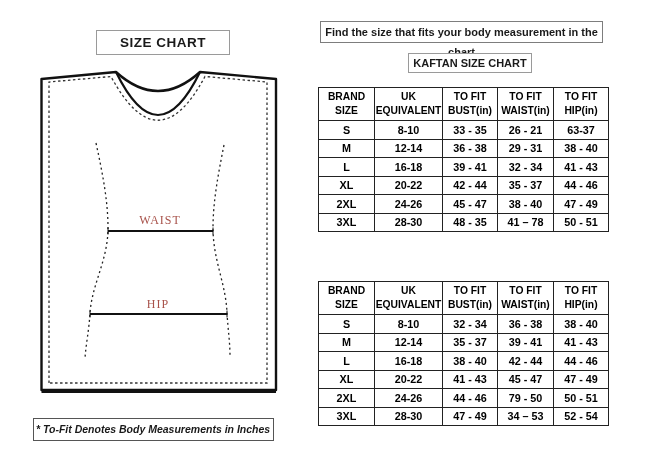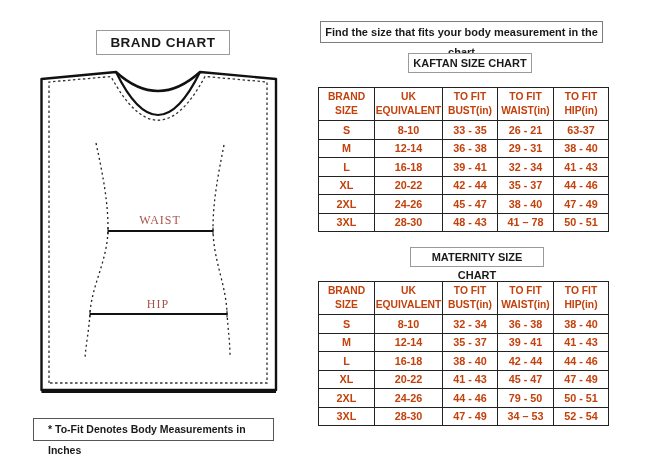--- a/index.html
+++ b/index.html
@@ -35,49 +35,50 @@
     border-color: #9a9a9a;
   }
   .maternity-title-box {
     left: 410px; top: 247px; width: 134px; height: 20px;
     line-height: 18px; font-size: 11px;
     border-color: #9a9a9a;
   }
   .footnote-box {
     left: 33px; top: 418px; width: 241px; height: 23px;
     line-height: 21px; font-size: 10.5px; text-align: left;
-    padding-left: 14px;
+    padding-left: 2px;
     border-color: #555;
+    font-style: italic;
   }
   .diagram { position: absolute; left: 40px; top: 70px; }
   .size-table-wrap { position: absolute; left: 318px; }
   .kaftan-table-wrap { top: 87px; }
   .maternity-table-wrap { top: 281px; }
   table.size-table {
     border-collapse: collapse; table-layout: fixed; width: 290px;
     font-family: "Liberation Sans", sans-serif;
-    color: #c2410c;
+    color: #000000;
   }
   table.size-table th, table.size-table td {
     border: 1px solid #222;
     text-align: center; vertical-align: middle;
     font-weight: bold;
     padding: 0;
   }
   table.size-table th {
     font-size: 10.3px; line-height: 1.4; height: 32px; white-space: pre-line;
   }
   table.size-table td { font-size: 10.8px; height: 17.5px; }
 </style>
 </head>
 <body>
 
 <div class="canvas">
 
-  <div class="box title-box">BRAND CHART</div>
+  <div class="box title-box">SIZE CHART</div>
 
   <svg class="diagram" width="238" height="326" viewBox="0 0 238 326">
 
     <path d="M 1.5 9 L 76 2 Q 118 40 160 2 L 236 9 L 236 320 L 1.5 320 Z" fill="none" stroke="#111" stroke-width="2.4" stroke-linejoin="round"></path>
 
     <path d="M 76 2 Q 118 88 160 2" fill="none" stroke="#111" stroke-width="2.2"></path>
 
     <path d="M 1.5 321.5 L 236 321.5" stroke="#111" stroke-width="3.2"></path>
 
     <path d="M 9 313 L 9 12 L 71 6.5 Q 118 94 165 6.5 L 227 12 L 227 313 Z" fill="none" stroke="#333" stroke-width="1.3" stroke-dasharray="2.5 2.5"></path>
@@ -155,29 +156,28 @@
           <tr>
             <td>2XL</td>
             <td>24-26</td>
             <td>45 - 47</td>
             <td>38 - 40</td>
             <td>47 - 49</td>
           </tr>
           <tr>
             <td>3XL</td>
             <td>28-30</td>
-            <td>48 - 43</td>
+            <td>48 - 35</td>
             <td>41 – 78</td>
             <td>50 - 51</td>
           </tr>
         </tbody>
     </table>
   </div>
 
-  <div class="box maternity-title-box">MATERNITY SIZE CHART</div>
   <div class="size-table-wrap maternity-table-wrap">
     <table class="size-table">
       <colgroup>
           <col style="width:56px">
           <col style="width:68px">
           <col style="width:55px">
           <col style="width:56px">
           <col style="width:55px">
         </colgroup>
       <thead>

